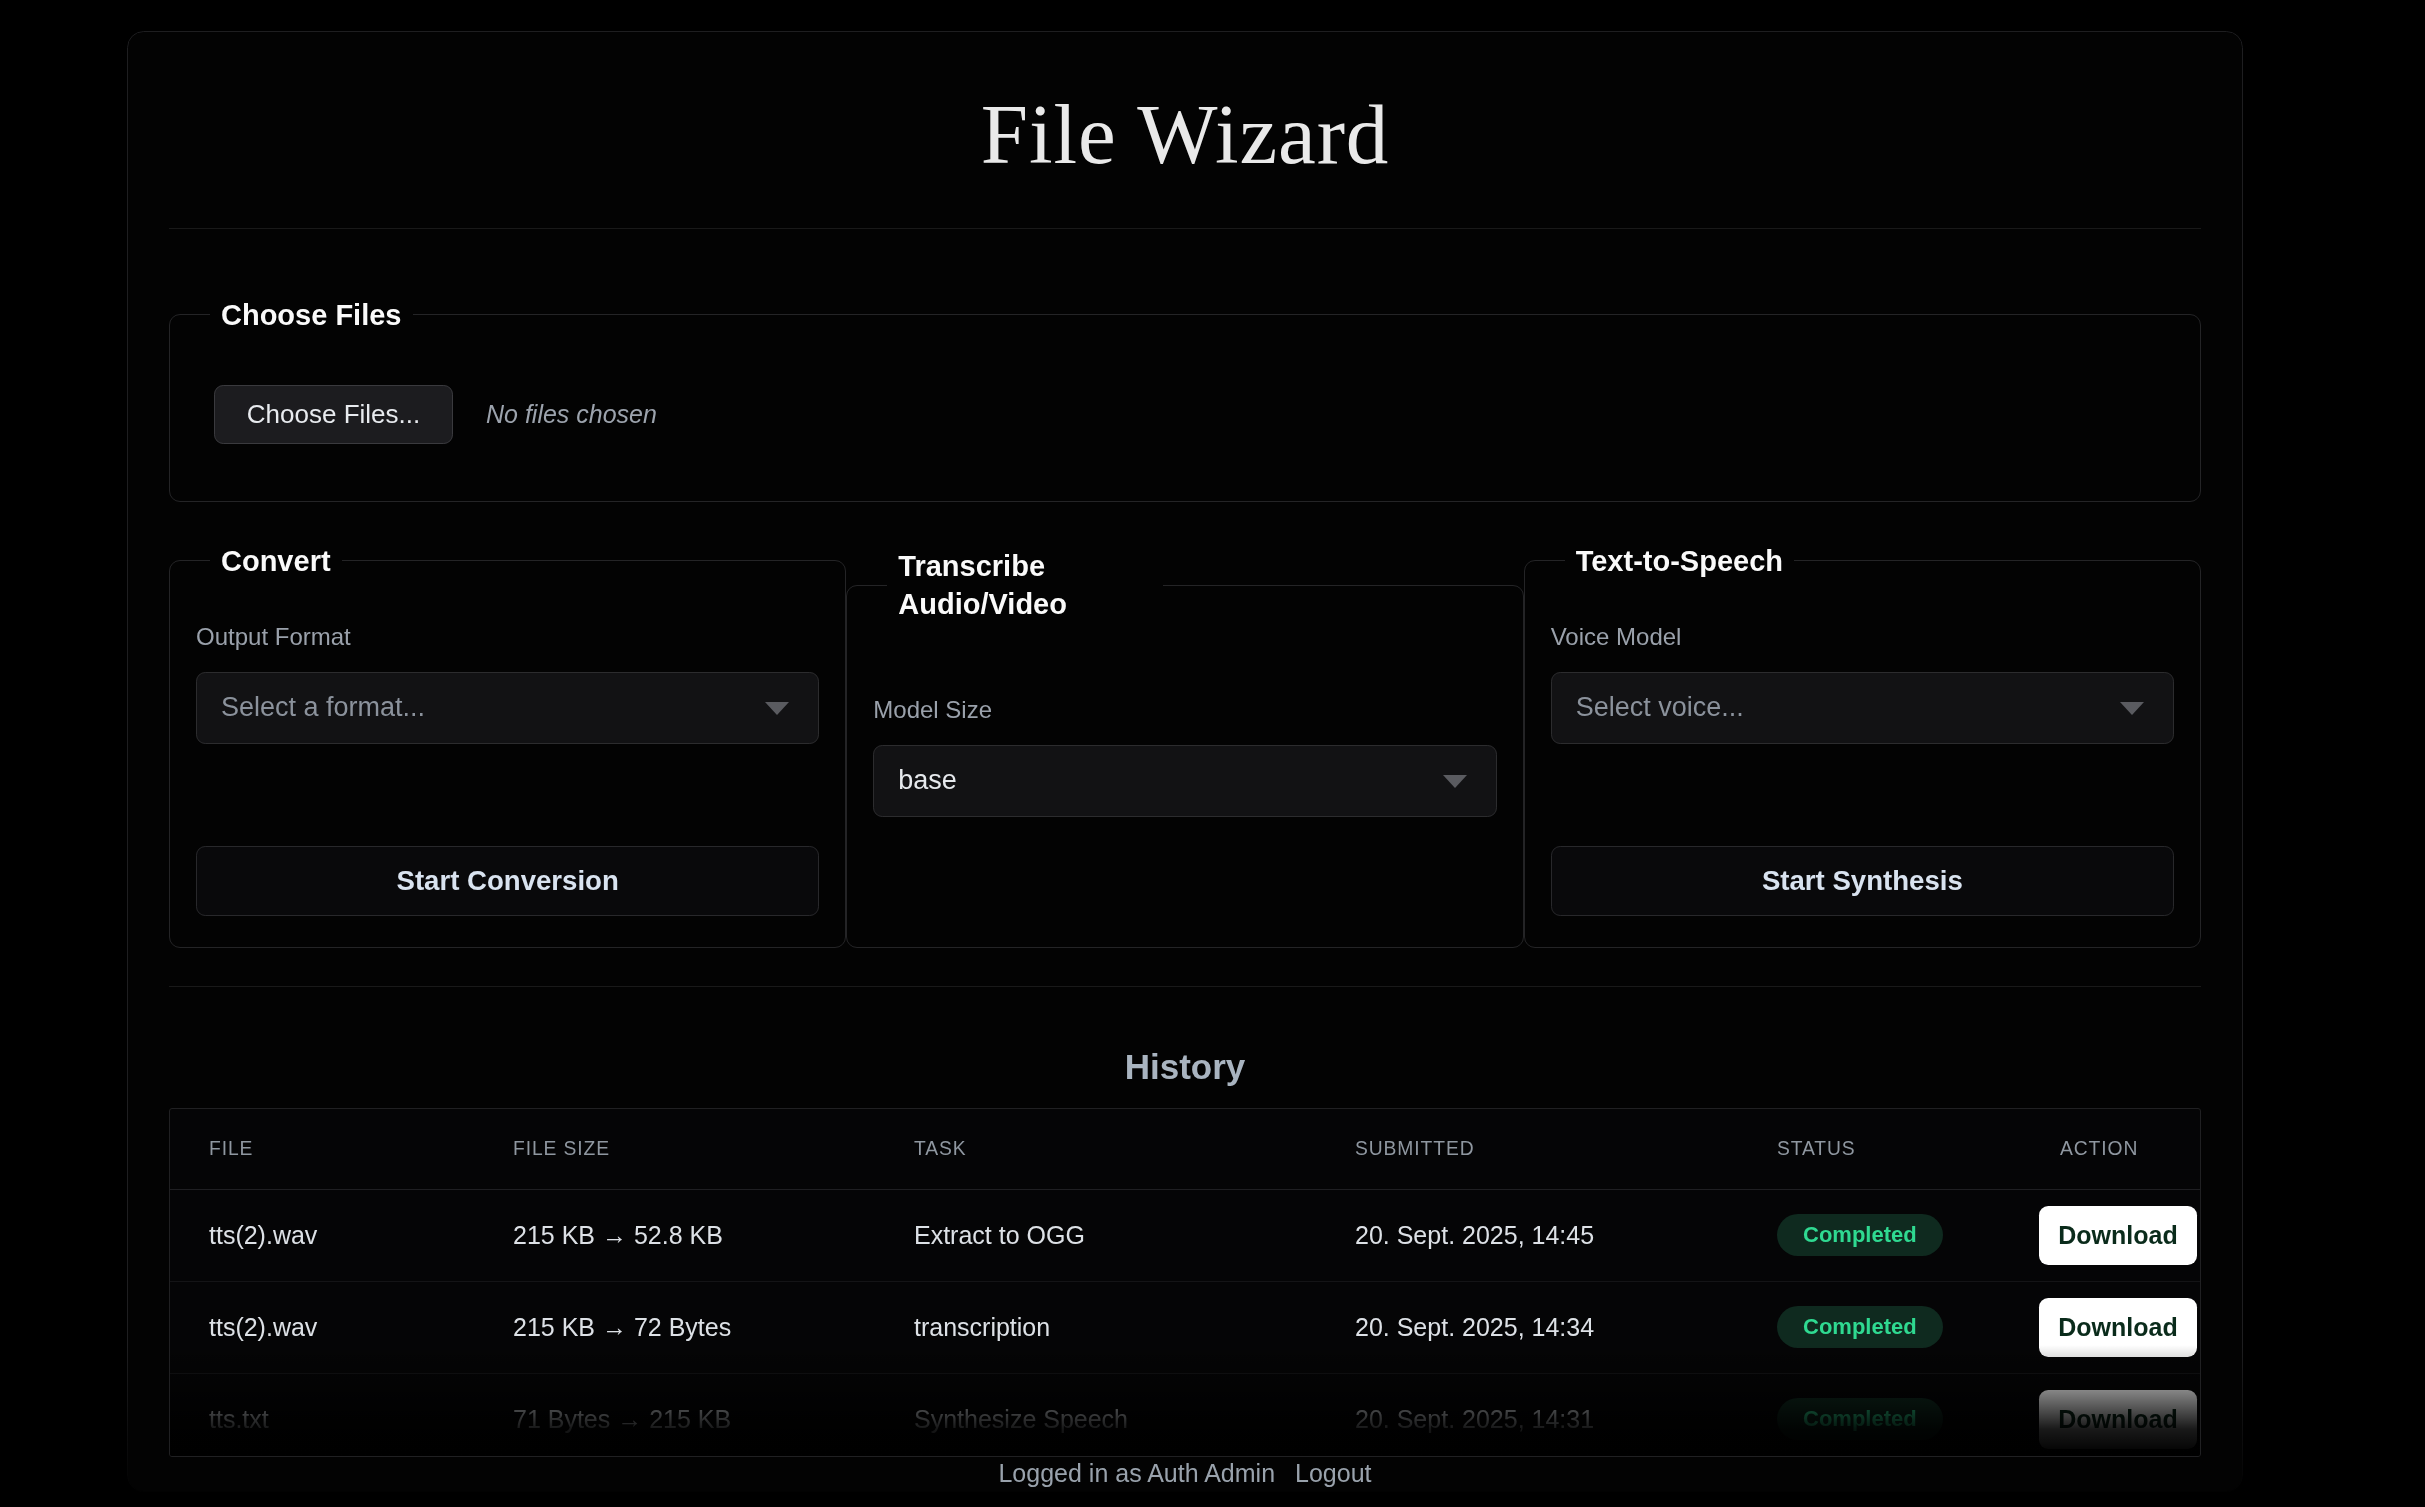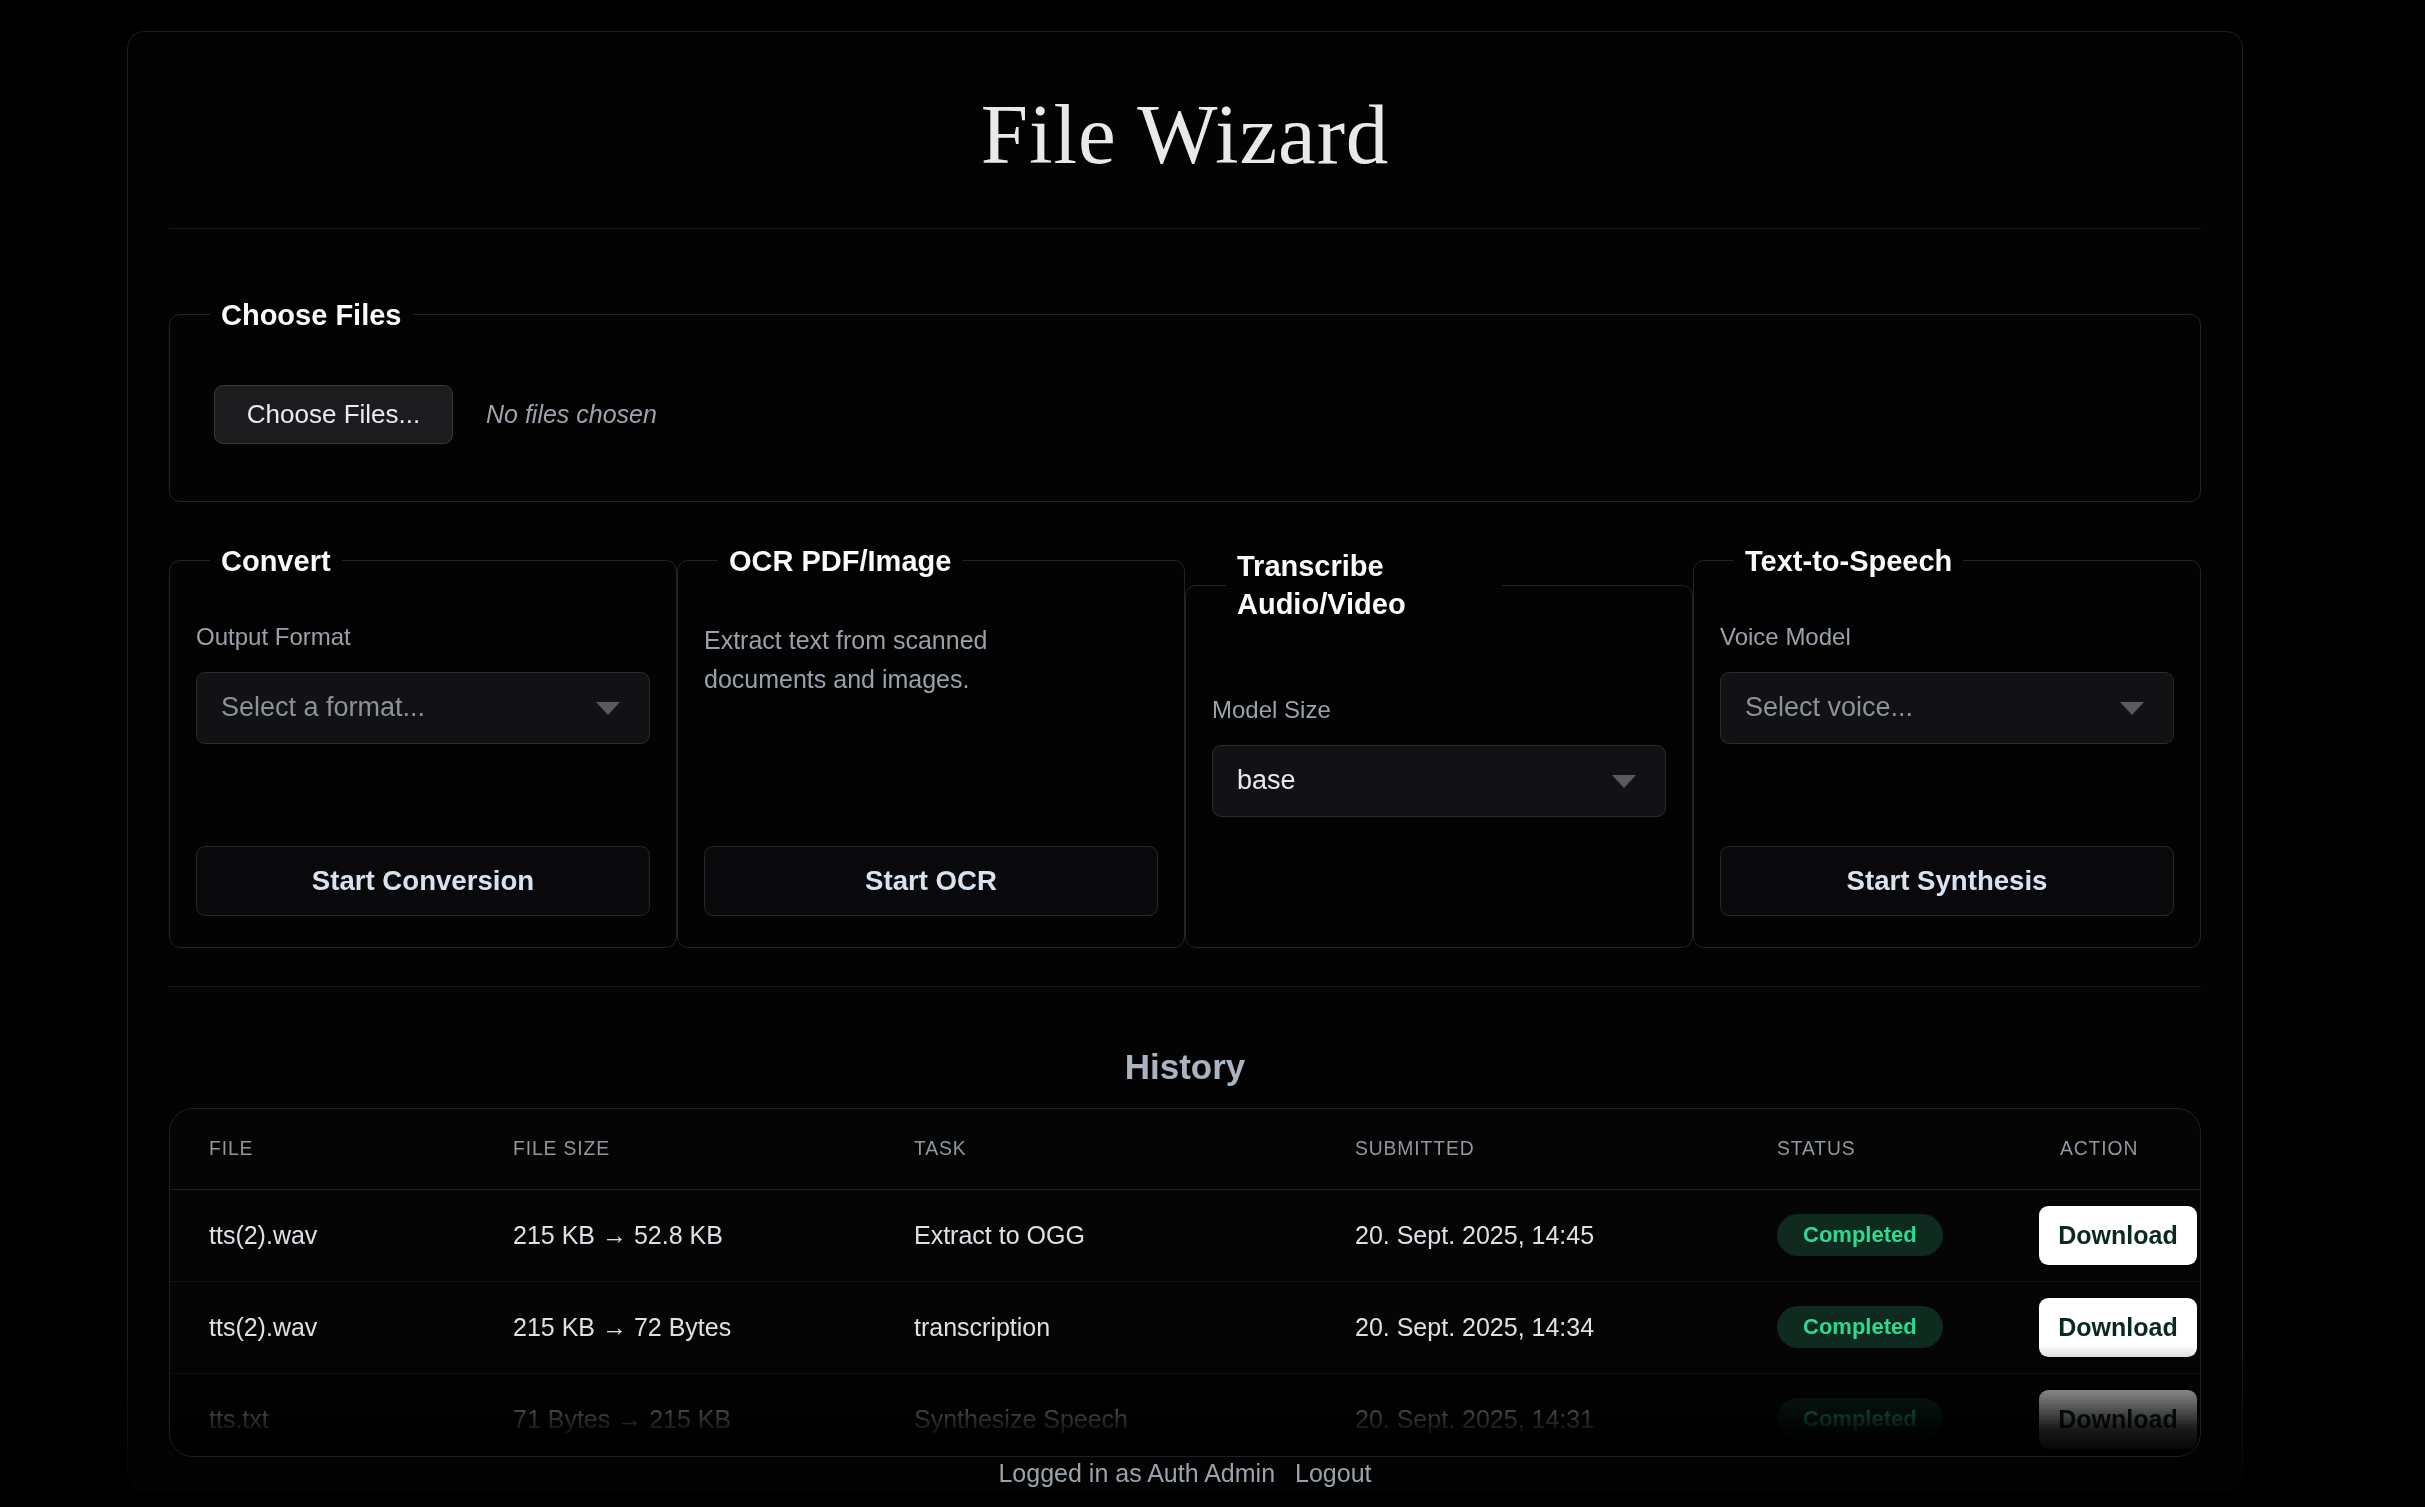--- a/index.html
+++ b/index.html
@@ -46,21 +46,21 @@
              border-left:12px solid transparent; border-right:12px solid transparent;
              border-top:13.8px solid #5a5b60; }
 
   .start-btn { margin-top:auto; width:100%; height:70px; background:#09090b; border:0.9px solid #28282b;
                border-radius:9.2px; color:#d9e3f0; font-weight:700; font-size:27.6px; font-family:inherit; cursor:pointer; }
 
   h2.history { margin-top:59px; text-align:center; font-weight:700; font-size:35px; line-height:42px; color:#a9b4c0; }
 
   
   .table-wrap { position:relative; margin-top:20px; height:349px; overflow:hidden;
-                background:#050506; border:0.9px solid #202022; border-radius:24px; }
+                background:#050506; border:0.9px solid #202022; border-radius:3px; }
   .t-row { display:grid; grid-template-columns:304px 401px 441px 422px 262px 1fr;
            align-items:center; padding:0 39px; }
   .t-head { height:81px; border-bottom:0.9px solid #1f1f22; }
   .t-head > div { font-size:19.3px; letter-spacing:0.9px; color:#8f97a0; font-weight:400; }
   .t-head .h-action { padding-left:21px; }
   .t-body-row { height:92px; border-bottom:0.9px solid #141416; font-size:25px; color:#dde1e6; }
   .t-body-row:last-child { border-bottom:none; }
   .badge { display:inline-block; background:#0f2a1f; color:#2fd991; font-weight:700; font-size:22px;
            line-height:42px; padding:0 26px; border-radius:918px; }
   .dl-btn { width:158px; height:59px; background:#ffffff; border:none; border-radius:9.2px;
@@ -93,25 +93,20 @@
     <div class="card">
       <span class="card-legend">Convert</span>
       <div class="field-label">Output Format</div>
       <div class="select">
         <span class="value">Select a format...</span>
         <span class="chevron"></span>
       </div>
       <button class="start-btn">Start Conversion</button>
     </div>
 
-    <div class="card">
-      <span class="card-legend">OCR PDF/Image</span>
-      <div class="ocr-desc">Extract text from scanned documents and images.</div>
-      <button class="start-btn">Start OCR</button>
-    </div>
 
     <div class="card tall-legend">
       <span class="card-legend legend-2line">Transcribe Audio/Video</span>
       <div class="field-label">Model Size</div>
       <div class="select">
         <span class="value chosen">base</span>
         <span class="chevron"></span>
       </div>
     </div>
 

